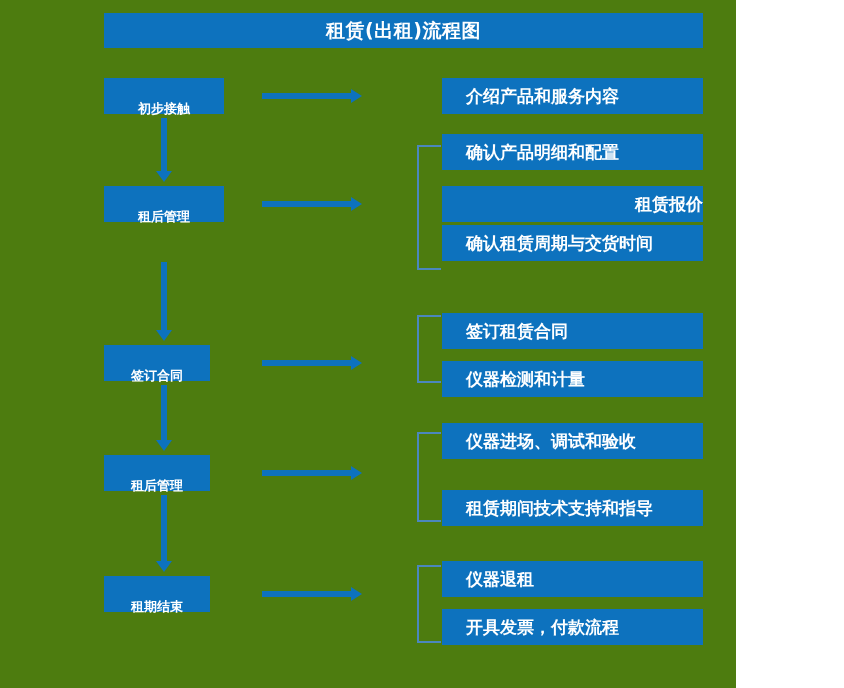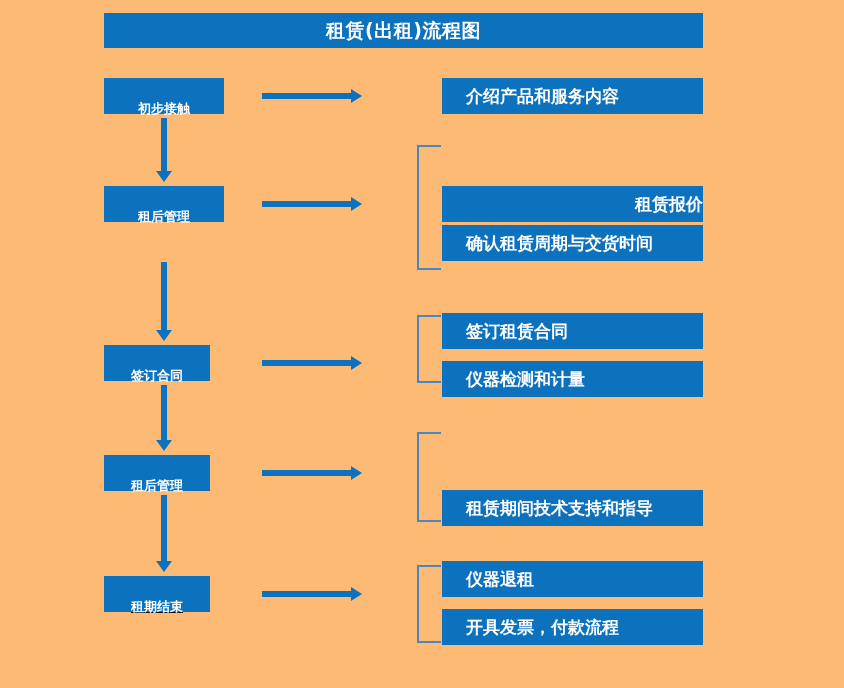--- a/index.html
+++ b/index.html
@@ -8,23 +8,23 @@
     background: #ffffff;
   }
   body {
     width: 844px;
     height: 688px;
     font-family: "DejaVu Sans", "Liberation Sans", sans-serif;
     overflow: hidden;
   }
   #canvas {
     position: relative;
-    width: 844px;
+    width: 736px;
     height: 688px;
-    background: #fdba74;
+    background: #4d7c0f;
   }
   
   .title-bar {
     position: absolute;
     left: 104px;
     top: 13px;
     width: 599px;
     height: 35px;
     background: #0D72BE;
     display: flex;
@@ -144,21 +144,21 @@
   </div>
 
   <div class="stage-box" style="left:104px; top:345px; width:106px;">
     <span class="stage-label">签订合同</span>
   </div>
 
   <div class="stage-box" style="left:104px; top:455px; width:106px;">
     <span class="stage-label">租后管理</span>
   </div>
 
-  <div class="stage-box" style="left:104px; top:576px; width:106px;text-decoration:underline;">
+  <div class="stage-box" style="left:104px; top:576px; width:106px;">
     <span class="stage-label">租期结束</span>
   </div>
 
   <div class="v-arrow" style="left:153px; top:118px; height:64px;">
     <div class="shaft" style="height:53px;"></div>
     <div class="head" style="top:53px;"></div>
   </div>
 
   <div class="v-arrow" style="left:153px; top:262px; height:79px;">
     <div class="shaft" style="height:68px;"></div>
@@ -205,37 +205,43 @@
   <div class="bracket" style="top:315px; height:68px;"></div>
 
   <div class="bracket" style="top:432px; height:90px;"></div>
 
   <div class="bracket" style="top:565px; height:78px;"></div>
 
   <div class="detail-box" style="top:78px;">
     <span class="detail-label">介绍产品和服务内容</span>
   </div>
 
+  <div class="detail-box" style="top:134px;">
+    <span class="detail-label">确认产品明细和配置</span>
+  </div>
 
   <div class="detail-box" style="top:186px;justify-content:flex-end;">
     <span class="detail-label">租赁报价</span>
   </div>
 
   <div class="detail-box" style="top:225px;">
     <span class="detail-label">确认租赁周期与交货时间</span>
   </div>
 
   <div class="detail-box" style="top:313px;">
     <span class="detail-label">签订租赁合同</span>
   </div>
 
   <div class="detail-box" style="top:361px;">
     <span class="detail-label">仪器检测和计量</span>
   </div>
 
+  <div class="detail-box" style="top:423px;">
+    <span class="detail-label">仪器进场、调试和验收</span>
+  </div>
 
   <div class="detail-box" style="top:490px;">
     <span class="detail-label">租赁期间技术支持和指导</span>
   </div>
 
   <div class="detail-box" style="top:561px;text-align:center;">
     <span class="detail-label">仪器退租</span>
   </div>
 
   <div class="detail-box" style="top:609px;">

